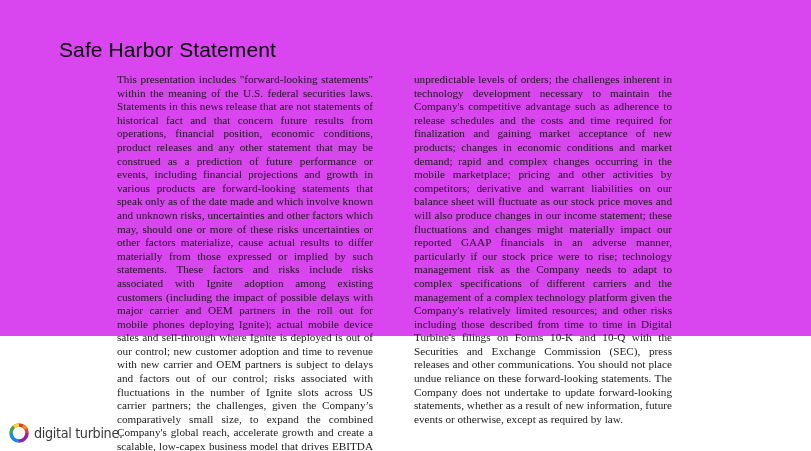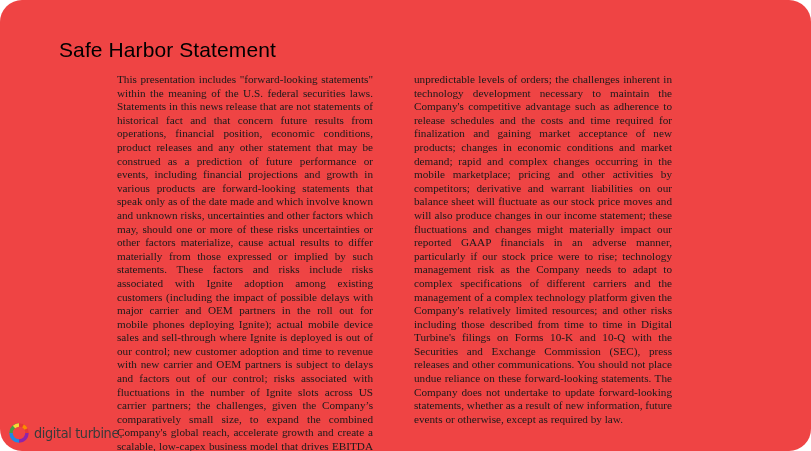--- a/index.html
+++ b/index.html
@@ -10,23 +10,22 @@
     body {
       width: 811px;
       height: 451px;
       position: relative;
       overflow: hidden;
       font-family: "Liberation Serif", serif;
     }
     .slide {
       position: absolute;
       left: 0; top: 0;
-      width: 811px; height: 451px;
-      background: #ef4444;
-      border-radius: 22px;
+      width: 811px; height: 336px;
+      background: #d946ef;
     }
     .title {
       position: absolute;
       left: 59px;
       top: 38px;
       font-family: "Liberation Sans", sans-serif;
       font-size: 21px;
       color: #000000;
       margin: 0;
       font-weight: normal;

